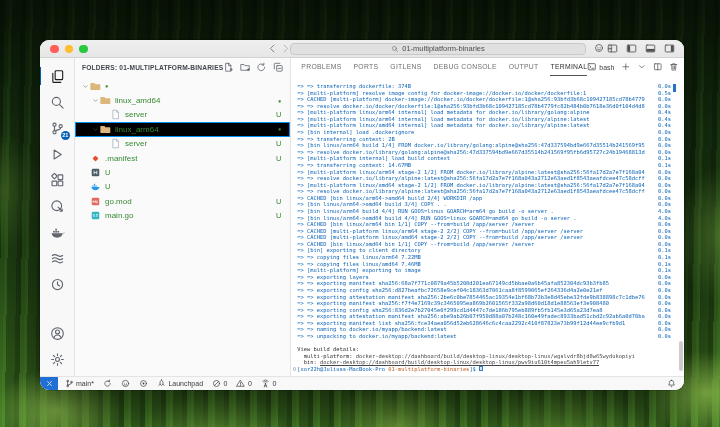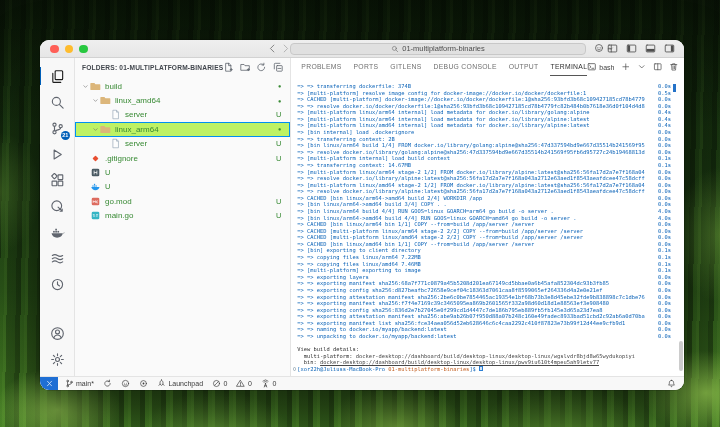--- a/index.html
+++ b/index.html
@@ -55,21 +55,21 @@
     border-radius:6px;display:flex;align-items:center;justify-content:center;padding:0 1px;font-weight:bold}
 
   
   .sidebar{flex:0 0 208px;background:#fafafa;border-right:1px solid #e4e4e4;display:flex;flex-direction:column}
   .sidebar-header{flex:0 0 18px;display:flex;align-items:center;padding:0 7px}
   .sidebar-title{font-size:6.6px;color:#41464d;letter-spacing:.2px;flex:1;white-space:nowrap;overflow:hidden;font-weight:bold}
   .sidebar-actions{display:flex;gap:6px;color:#5c626b}
   .sidebar-actions .svgi{width:10.5px;height:10.5px;cursor:pointer}
   .tree{padding-top:3px;font-size:8px;color:var(--untracked_green)}
   .tree-row{height:14.4px;display:flex;align-items:center;padding-right:9px;cursor:pointer}
-  .tree-row.selected{outline:1px solid var(--selection_border);outline-offset:-1px;background:#bef264}
+  .tree-row.selected{outline:1px solid var(--selection_border);outline-offset:-1px;background:#000000}
   .chev{width:10px;height:9px;color:#616161;display:inline-flex;align-items:center;justify-content:center;flex:0 0 10px}
   .chev svg{width:7px;height:7px}
   .ficon{width:11px;height:11px;margin-right:4px;display:inline-flex;flex:0 0 11px}
   .ficon svg{width:11px;height:11px}
   .tree-label{flex:1;white-space:nowrap;overflow:hidden}
   .tree-badge{font-size:7.5px;color:var(--untracked_green)}
   .tree-badge.dot{font-size:5.5px}
 
   
   .panel{flex:1;display:flex;flex-direction:column;background:#fff;min-width:0}
@@ -309,21 +309,20 @@
             <span class="chev">
               <svg viewBox="0 0 16 16" fill="none" stroke="currentColor" stroke-width="1.2" stroke-linecap="round" stroke-linejoin="round">
                 <path d="M4.2 6.2L8 10l3.8-3.8"></path>
               </svg>
             </span>
             <span class="svgi ficon">
               <svg viewBox="0 0 16 16">
                 <path fill="#dcb67a" d="M1.2 2.8h5.2l1.5 1.9h6.4a.7.7 0 0 1 .7.7v7.1a.7.7 0 0 1-.7.7H1.2a.7.7 0 0 1-.7-.7v-9a.7.7 0 0 1 .7-.7z"></path>
               </svg>
             </span>
-            <span class="tree-label">build</span>
             <span class="tree-badge dot">●</span>
           </div>
           <div class="tree-row" style="padding-left: 15px;">
             <span class="chev">
               <svg viewBox="0 0 16 16" fill="none" stroke="currentColor" stroke-width="1.2" stroke-linecap="round" stroke-linejoin="round">
                 <path d="M4.2 6.2L8 10l3.8-3.8"></path>
               </svg>
             </span>
             <span class="svgi ficon">
               <svg viewBox="0 0 16 16">
@@ -369,21 +368,21 @@
             <span class="tree-label">server</span>
             <span class="tree-badge">U</span>
           </div>
           <div class="tree-row" style="padding-left: 5px;">
             <span class="chev"></span>
             <span class="svgi ficon">
               <svg viewBox="0 0 16 16">
                 <rect x="4.9" y="4.9" width="6.2" height="6.2" rx="1" transform="rotate(45 8 8)" fill="#e84e31"></rect>
               </svg>
             </span>
-            <span class="tree-label">.gitignore</span>
+            <span class="tree-label">.manifest</span>
             <span class="tree-badge">U</span>
           </div>
           <div class="tree-row" style="padding-left: 5px;">
             <span class="chev"></span>
             <span class="svgi ficon">
               <svg viewBox="0 0 16 16">
                 <rect x="2.5" y="2.5" width="11" height="11" rx="2" fill="#4a5a63"></rect>
                 <path d="M6 5.2v5.6M10 5.2v5.6M6 8h4" stroke="#fff" stroke-width="1.1"></path>
               </svg>
             </span>

